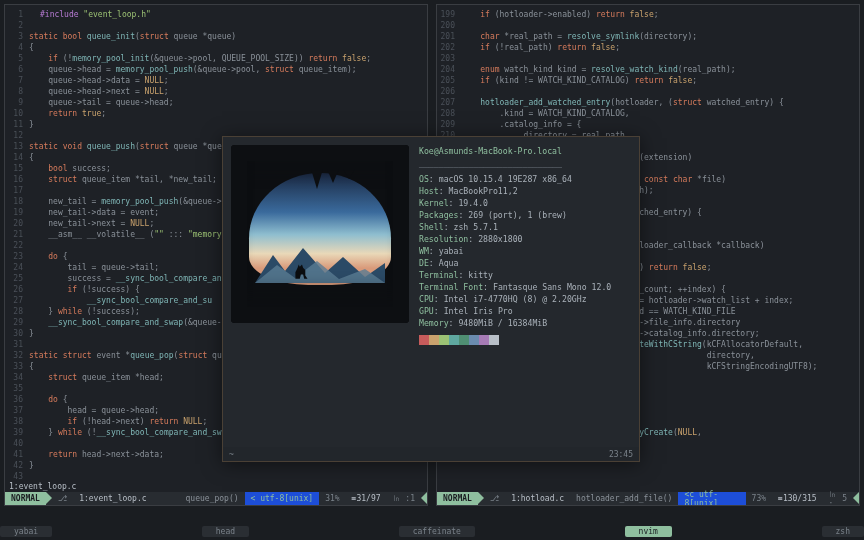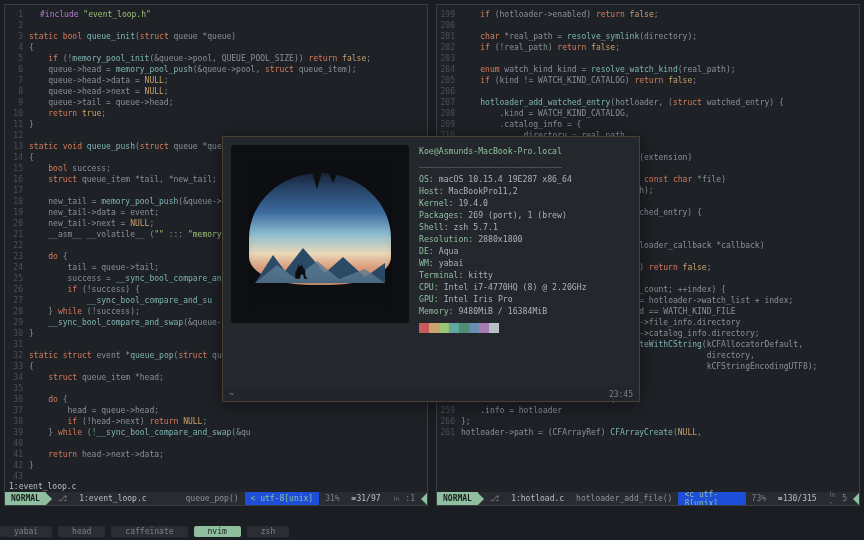--- a/index.html
+++ b/index.html
@@ -17,39 +17,39 @@
 .code-area { padding: 4px 2px 4px 2px; line-height: 11px; white-space: pre; }
 .line { display: flex; }
 .ln { width: 22px; text-align: right; color: #4a5058; padding-right: 6px; flex-shrink: 0; }
 .c-kw { color: #d67b5c; }      
 .c-fn { color: #7fb5b5; }      
 .c-str { color: #9cc274; }      
 .c-nm { color: #c9a26d; }      
 .c-op { color: #8a9199; }
 .c-pp { color: #b77bd4; padding-left: 11px; }      
 
-.statusbar { position: absolute; bottom: 0; left: 0; right: 0; height: 13px; display: flex; align-items: flex-end; background: #282c31; font-size: 8px; }
+.statusbar { position: absolute; bottom: 0; left: 0; right: 0; height: 13px; display: flex; align-items: flex-start; background: #282c31; font-size: 8px; }
 .sb-seg { padding: 0 6px; height: 13px; display: flex; align-items: center; }
 .sb-mode { background: #8fbf9f; color: #1a1d21; font-weight: bold; }
 .sb-tri-r { width:0; height:0; border-top:6.5px solid transparent; border-bottom:6.5px solid transparent; }
 .sb-branch { color: #7a828a; }
 .sb-file { color: #b8bfc7; }
 .sb-fill { flex: 1; }
 .sb-enc { background: #1d4ed8; color: #8fbf9f; }
 .sb-pos { color: #7a828a; }
 
 .bufline { position: absolute; bottom: 13px; left: 0; right: 0; height: 12px; background: #1e2126; color: #b8bfc7; padding-left: 4px; display: flex; align-items: center; }
 
-.taskbar { position: absolute; bottom: 2px; left: 0; right: 0; height: 14px; display: flex; justify-content: flex-start; gap: 6px; align-items: center; }
+.taskbar { position: absolute; bottom: 2px; left: 0; right: 0; height: 14px; display: flex; justify-content: space-between; gap: 6px; align-items: center; }
 .tb-item { background: #2a2e33; color: #7a828a; padding: 1px 14px; border-radius: 2px; font-size: 8px; }
 .tb-item.active { background: #8fbf9f; color: #1a1d21; }
 
 
 .term {
-  position: absolute; left: 222px; top: 136px; width: 418px; height: 266px;
+  position: absolute; left: 222px; top: 136px; width: 418px; height: 326px;
   background: #24282d; border: 1px solid #4a4035; box-shadow: 0 2px 18px rgba(0,0,0,.5);
   display: flex; flex-direction: column;
 }
 .term-body { flex: 1; display: flex; padding: 8px; gap: 10px; }
 .term-art {
   width: 178px; height: 178px; background: #0d0f12; border-radius: 4px;
   position: relative; overflow: hidden; flex-shrink: 0;
 }
 .sky { position: absolute; left: 18px; right: 18px; top: 28px; bottom: 38px;
   background: linear-gradient(180deg, #1b2a44 0%, #3a6a9c 35%, #8fbecf 55%, #e9d8b8 72%, #d99a7a 85%);
@@ -142,23 +142,24 @@
     <div class="term-info">
       <div class="term-title">Koe@Asmunds-MacBook-Pro.local</div>
       <div style="color:#5a6068">─────────────────────────────</div>
       <div id="term-rows">
           <div class="term-row"><span class="k">OS</span>: macOS 10.15.4 19E287 x86_64</div>
           <div class="term-row"><span class="k">Host</span>: MacBookPro11,2</div>
           <div class="term-row"><span class="k">Kernel</span>: 19.4.0</div>
           <div class="term-row"><span class="k">Packages</span>: 269 (port), 1 (brew)</div>
           <div class="term-row"><span class="k">Shell</span>: zsh 5.7.1</div>
           <div class="term-row"><span class="k">Resolution</span>: 2880x1800</div>
+          <div class="term-row"><span class="k">WM</span>: yabai</div>
           <div class="term-row"><span class="k">DE</span>: Aqua</div>
-          <div class="term-row"><span class="k">WM</span>: yabai</div>
           <div class="term-row"><span class="k">Terminal</span>: kitty</div>
+          <div class="term-row"><span class="k">Terminal Font</span>: Fantasque Sans Mono 12.0</div>
           <div class="term-row"><span class="k">CPU</span>: Intel i7-4770HQ (8) @ 2.20GHz</div>
           <div class="term-row"><span class="k">GPU</span>: Intel Iris Pro</div>
           <div class="term-row"><span class="k">Memory</span>: 9480MiB / 16384MiB</div>
         </div>
       <div class="swatches" id="swatches">
           <div class="sw" style="background: rgb(199, 91, 91);"></div>
           <div class="sw" style="background: rgb(201, 162, 109);"></div>
           <div class="sw" style="background: rgb(156, 194, 116);"></div>
           <div class="sw" style="background: rgb(95, 168, 160);"></div>
           <div class="sw" style="background: rgb(79, 143, 115);"></div>

